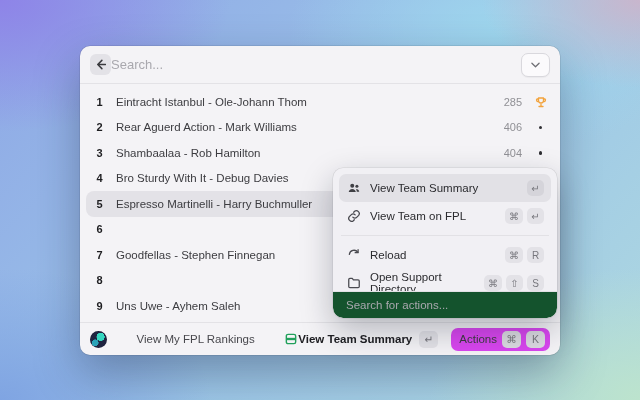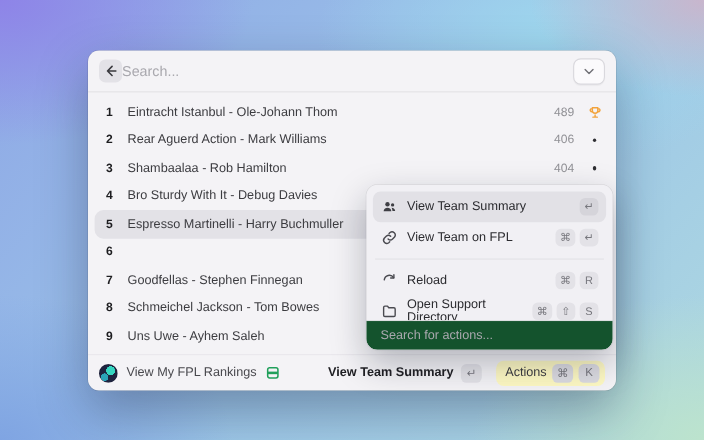--- a/index.html
+++ b/index.html
@@ -29,27 +29,27 @@
   .list { padding:5px 6px 0 6px; }
   .row { height:25.5px; display:flex; align-items:center; padding:0 7px; border-radius:8px; }
   .row.selected { background:#e3e2e7; }
   .rank { width:13px; font-size:11px; font-weight:bold; color:#1d1d20; text-align:center; flex:0 0 auto; }
   .name { margin-left:10px; font-size:11.5px; color:#3c3c40; flex:1; white-space:nowrap; overflow:hidden; }
   .points { font-size:11px; color:#909095; margin-right:12px; }
   .acc { width:13px; display:flex; align-items:center; justify-content:center; flex:0 0 auto; }
   .dot { width:3.5px; height:3.5px; border-radius:50%; background:#2e2e32; }
   
   .footer { position:absolute; left:0; right:0; bottom:0; height:33px; border-top:1px solid #e3e2e6; display:flex; align-items:center; padding:0 10px; border-radius:0 0 10px 10px; }
-  .app-chip { display:flex; align-items:center; gap:8px; flex:1; }
+  .app-chip { display:flex; align-items:center; gap:8px; flex:1;justify-content:space-between; }
   .app-icon { width:17px; height:17px; border-radius:50%; background:radial-gradient(circle at 62% 35%, #35d6c0 0 26%, rgba(0,0,0,0) 27%), radial-gradient(circle at 30% 70%, #2aa3b8 0 20%, rgba(0,0,0,0) 21%), #1e2340; box-shadow:inset 0 0 0 .5px rgba(0,0,0,.25); }
   .app-label { font-size:11.5px; color:#48484d; }
   .kbd { min-width:19px; height:17px; padding:0 4px; border-radius:5px; background:#e3e2e7; color:#77777d; font-size:10.5px; display:flex; align-items:center; justify-content:center; }
   .footer-right { display:flex; align-items:center; gap:7px; }
   .primary-label { font-size:11.5px; font-weight:bold; color:#202024; }
-  .actions-group { display:flex; align-items:center; gap:5px; background:#fef9c3; border-radius:7px; padding:3px 5px 3px 8px; margin-left:6px; }
+  .actions-group { display:flex; align-items:center; gap:5px; background:#d946ef; border-radius:7px; padding:3px 5px 3px 8px; margin-left:6px; }
   .actions-group .kbd { background:#dcdbe1; }
   .actions-label { font-size:11.5px; color:#3c3c40; }
   
   .menu { position:absolute; right:3px; top:122px; width:224px; height:150px; background:#f1f0f4; border-radius:10px; box-shadow:0 12px 32px rgba(15,20,40,.28), 0 0 0 .5px rgba(0,0,0,.1); overflow:hidden; padding:6px; }
   .menu-item { height:28px; display:flex; align-items:center; gap:9px; padding:0 7px; border-radius:7px; }
   .menu-item.selected { background:#e2e1e6; }
   .menu-item .label { flex:1; font-size:11.5px; color:#2b2b2f; }
   .menu-item .keys { display:flex; gap:4px; }
   .menu-item .kbd { min-width:17px; height:16px; font-size:10px; }
   .menu-item.selected .kbd { background:#d5d4da; }
@@ -76,21 +76,21 @@
           <path d="M1 1l4 4 4-4" stroke="#6f6f75" stroke-width="1.4" fill="none" stroke-linecap="round" stroke-linejoin="round"></path>
         </svg>
     </div>
   </div>
 
   <div class="list">
 
     <div class="row">
       <span class="rank">1</span>
       <span class="name">Eintracht Istanbul - Ole-Johann Thom</span>
-      <span class="points">489</span>
+      <span class="points">285</span>
       <span class="acc">
           <svg width="12" height="12" viewBox="0 0 24 24" fill="none" stroke="#F2A33C" stroke-width="2.6" stroke-linecap="round" stroke-linejoin="round">
             <path d="M8 21h8M12 17v4M7 4h10v5a5 5 0 0 1-10 0V4z"></path>
             <path d="M7 6H4a3 3 0 0 0 3 5M17 6h3a3 3 0 0 1-3 5"></path>
           </svg>
         </span>
     </div>
 
     <div class="row">
       <span class="rank">2</span>
@@ -124,21 +124,20 @@
       <span class="rank">6</span>
     </div>
 
     <div class="row">
       <span class="rank">7</span>
       <span class="name">Goodfellas - Stephen Finnegan</span>
     </div>
 
     <div class="row">
       <span class="rank">8</span>
-      <span class="name">Schmeichel Jackson - Tom Bowes</span>
     </div>
 
     <div class="row">
       <span class="rank">9</span>
       <span class="name">Uns Uwe - Ayhem Saleh</span>
     </div>
 
   </div>
 
   <div class="footer">

